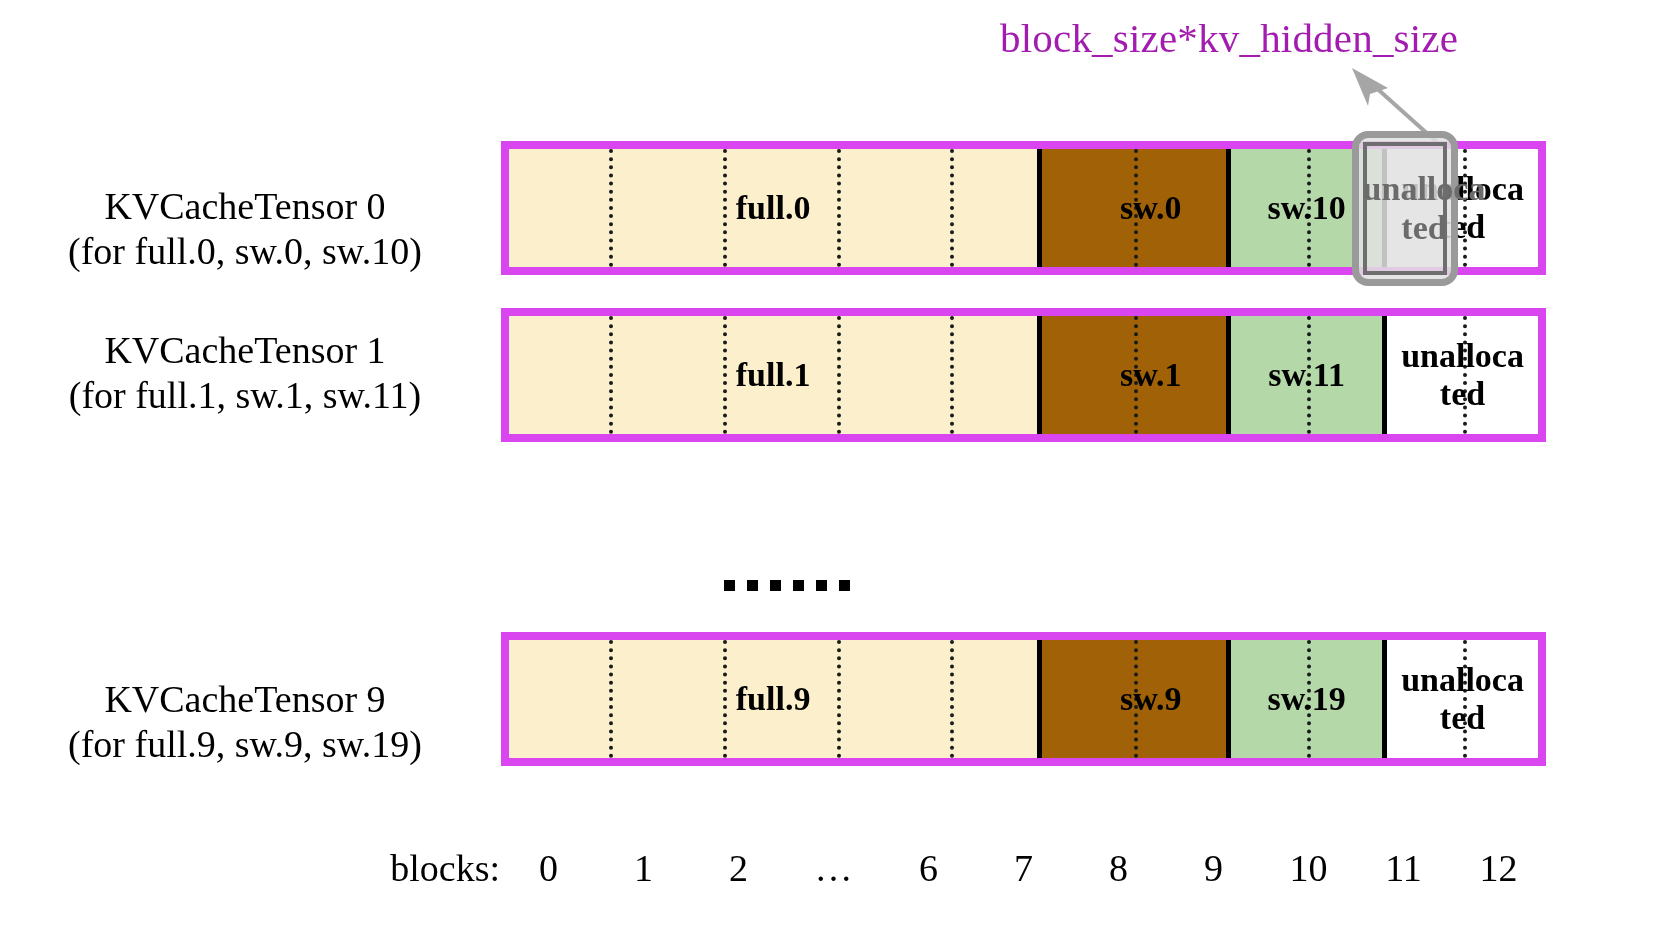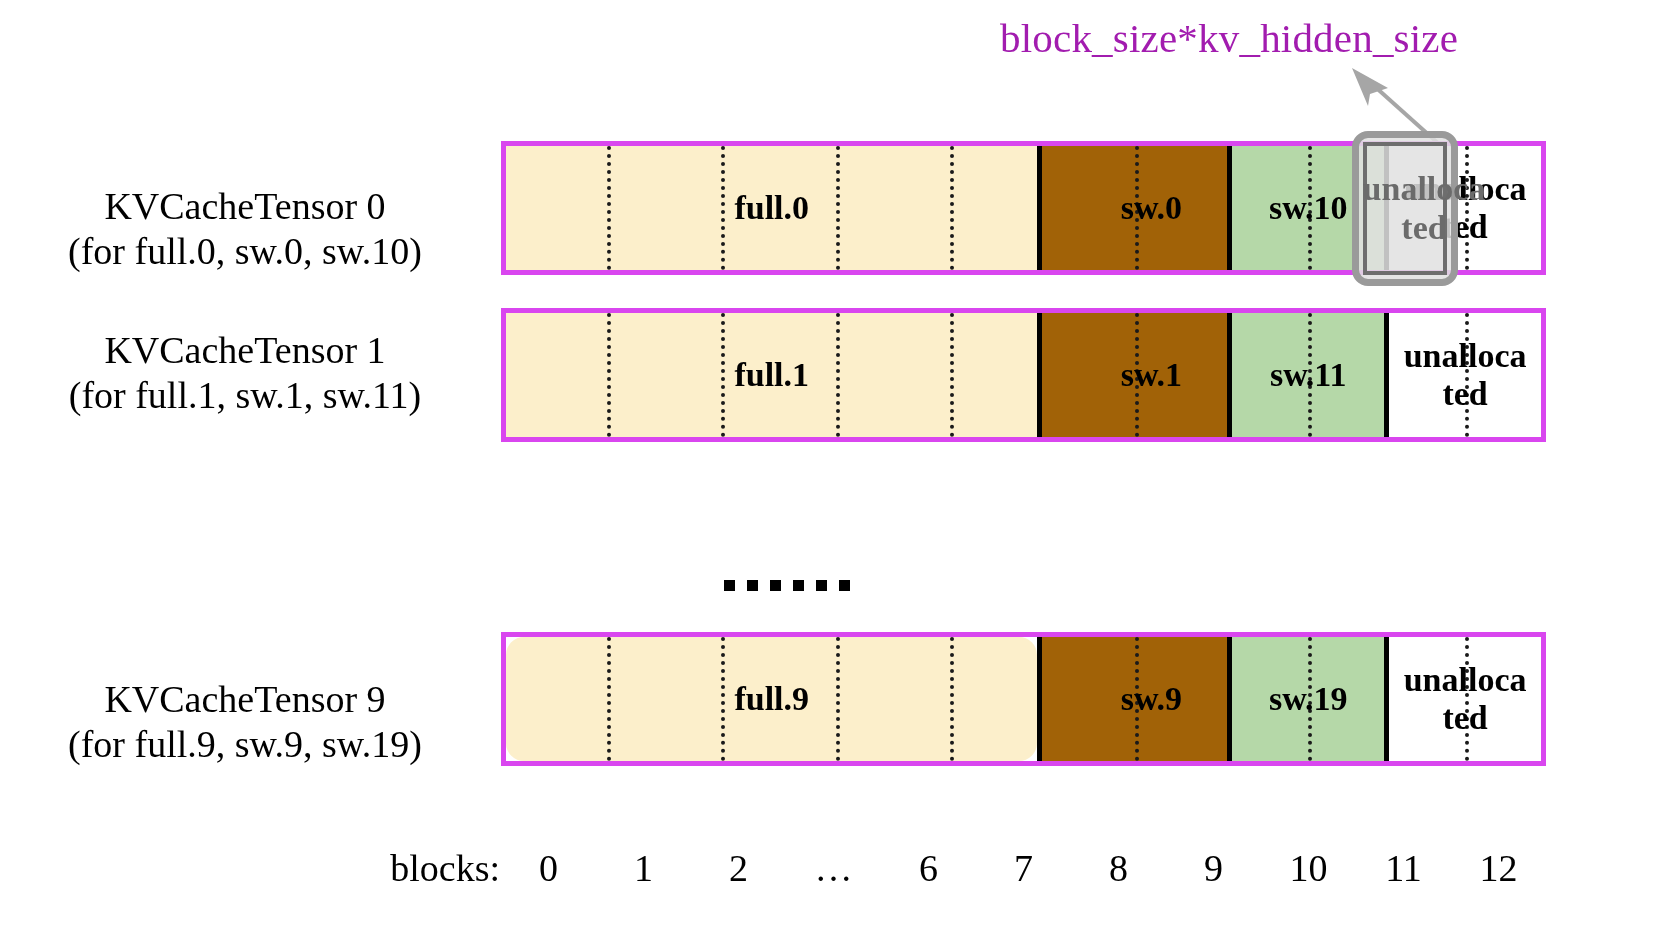--- a/index.html
+++ b/index.html
@@ -49,21 +49,21 @@
   }
   .row-label .l1 { display: block; }
   .row-label .l2 { display: block; }
 
   
   .bar {
     position: absolute;
     left: 501px;
     width: 1045px;
     box-sizing: border-box;
-    border: 5px solid #d946ef;
+    border: 8px solid #d946ef;
     display: flex;
     background: #ffffff;
   }
   .seg {
     position: relative;
     box-sizing: border-box;
     display: flex;
     align-items: center;
     justify-content: center;
     font-size: 34px;
@@ -245,21 +245,21 @@
       <span></span>
       <span></span>
   </div>
 
   <div class="row-label" style="top:657px;margin-top:20px;">
     <span class="l1">KVCacheTensor 9</span>
     <span class="l2">(for full.9, sw.9, sw.19)</span>
   </div>
 
   <div class="bar" style="top:632px; height:134px;">
-    <div class="seg seg-full" style="flex:7 1 0;border-radius:18px;">
+    <div class="seg seg-full" style="flex:7 1 0;">
       <div class="dotline" style="left:19.0%;"></div>
       <div class="dotline" style="left:40.5%;"></div>
       <div class="dotline" style="left:62.0%;"></div>
       <div class="dotline" style="left:83.5%;"></div>
       <span class="seg-label">full.9</span>
     </div>
     <div class="seg seg-sw-light" style="flex:2 1 0;">
       <div class="dotline" style="left:50%;"></div>
       <span class="seg-label">sw.9</span>
     </div>

